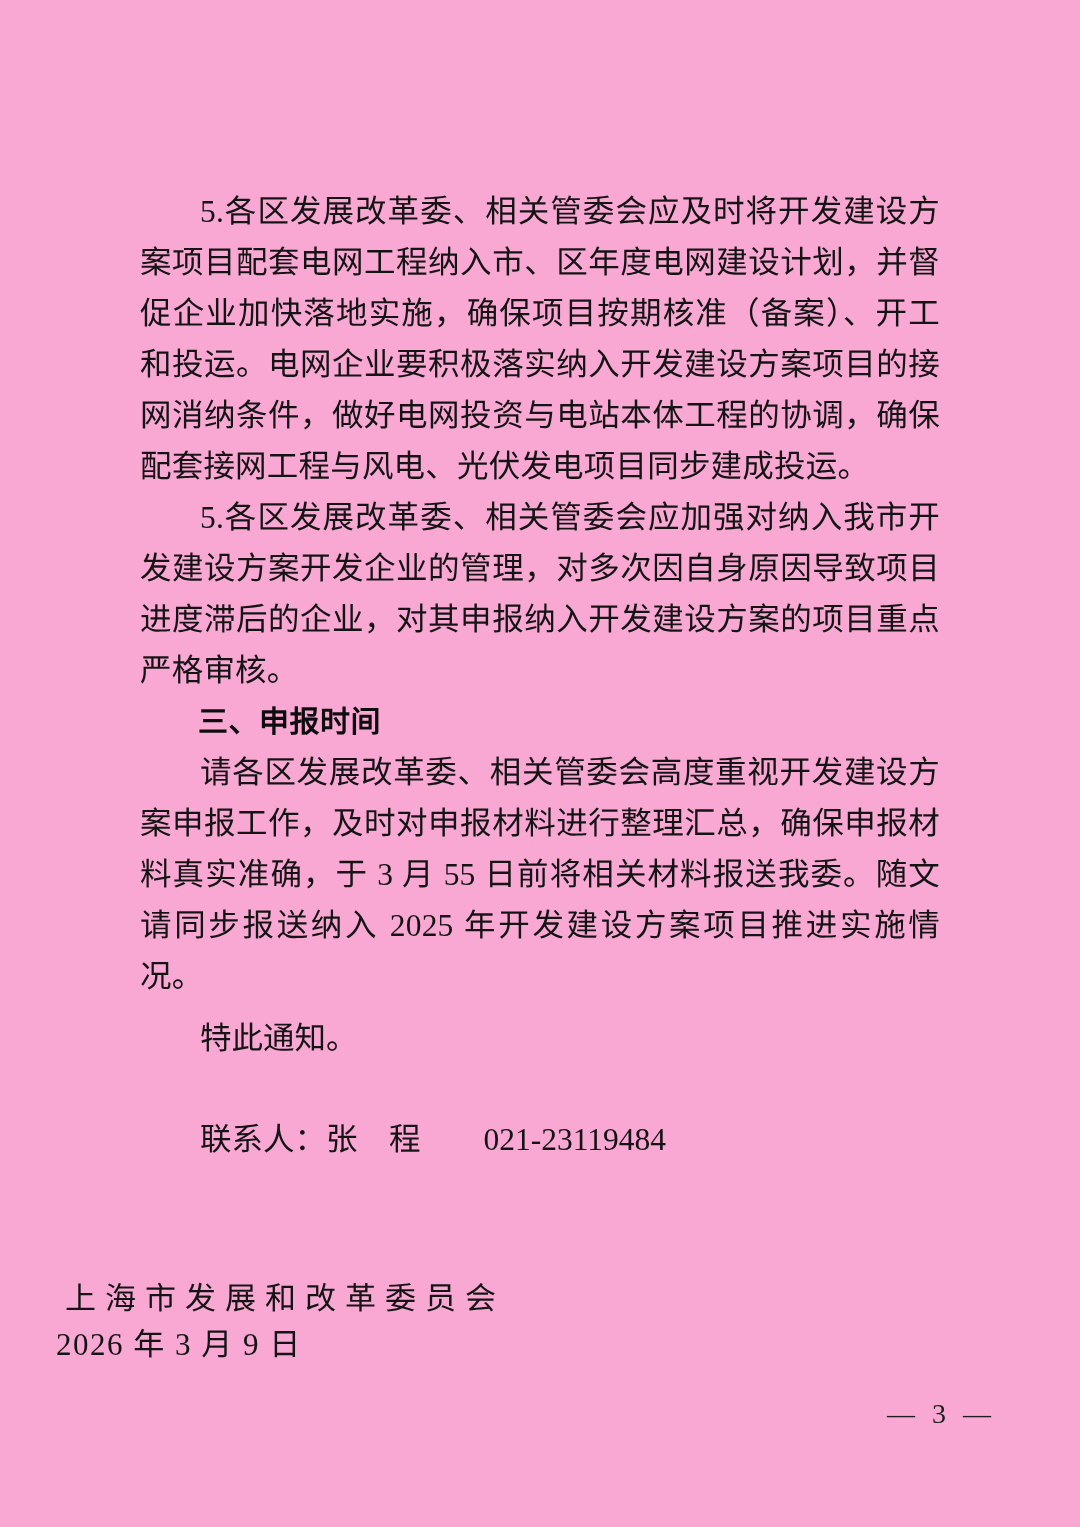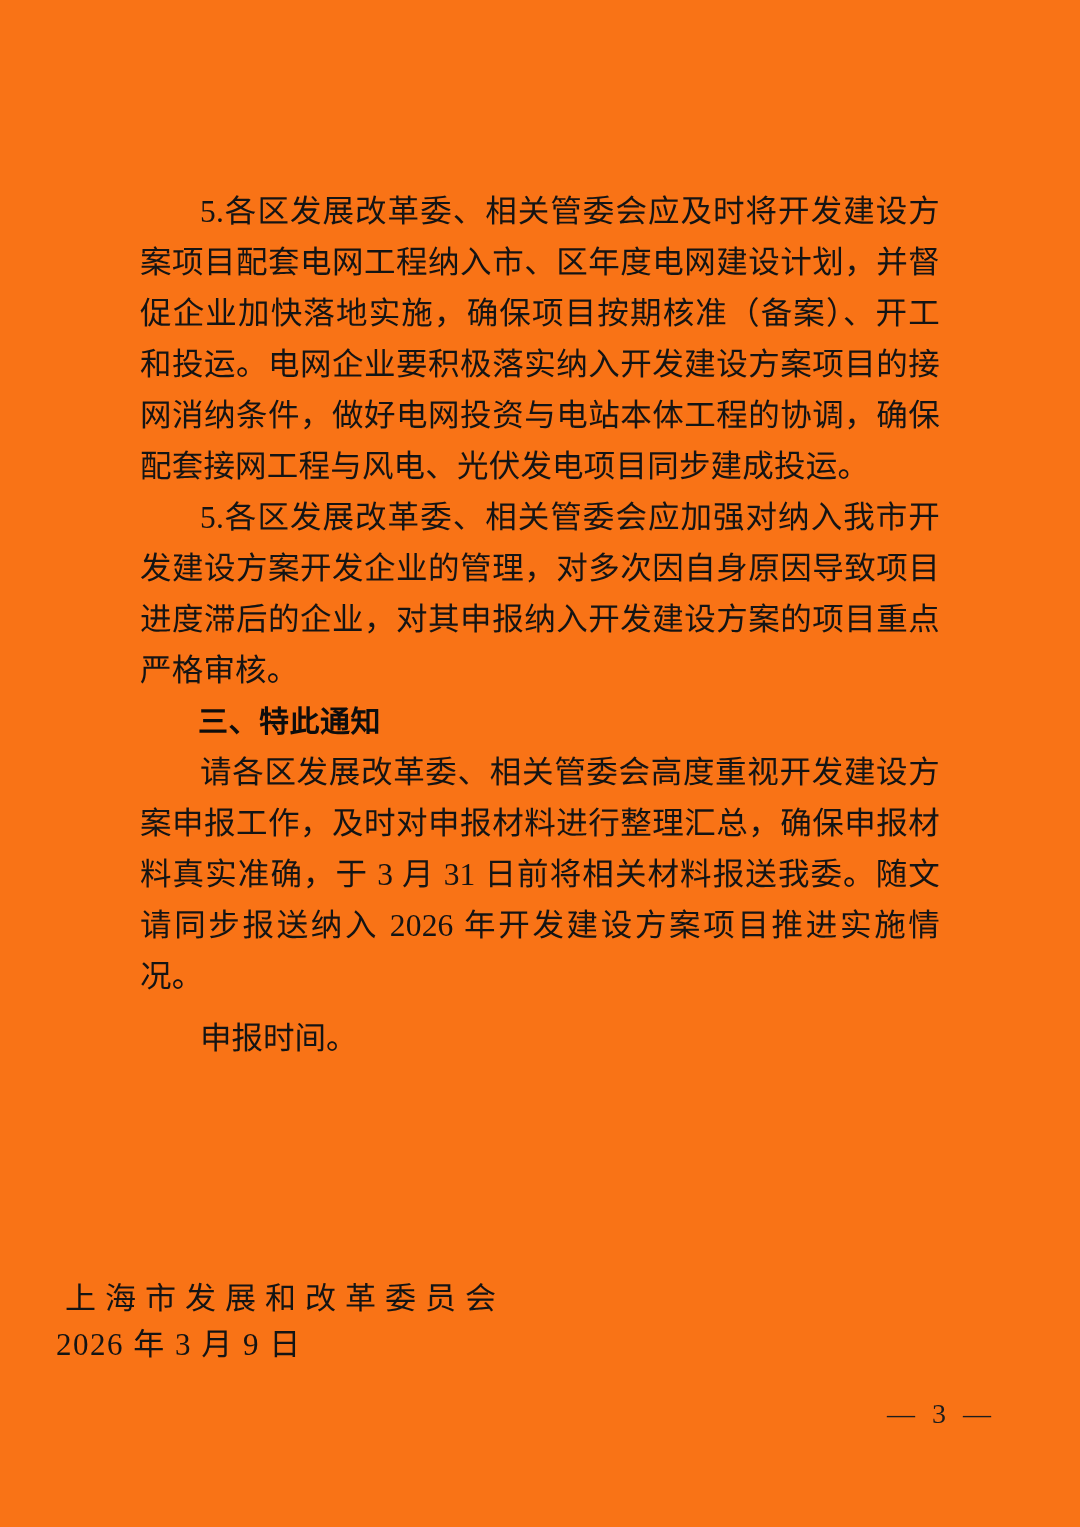--- a/index.html
+++ b/index.html
@@ -14,21 +14,21 @@
     position: relative;
     overflow: hidden;
     font-family: "Liberation Serif", "DejaVu Serif", serif;
     color: #1a1a1a;
     -webkit-font-smoothing: antialiased;
   }
 
   .page {
     position: absolute;
     inset: 0;
-    background: #f97316;
+    background: #f9a8d4;
   }
 
   
   .content {
     position: absolute;
     left: 140px;
     top: 186px;
     width: 800px;
   }
 
@@ -114,33 +114,34 @@
 <body>
 
 <div class="page">
 
   <div class="content">
 
     <p class="para indent">5.各区发展改革委、相关管委会应及时将开发建设方案项目配套电网工程纳入市、区年度电网建设计划，并督促企业加快落地实施，确保项目按期核准（备案）、开工和投运。电网企业要积极落实纳入开发建设方案项目的接网消纳条件，做好电网投资与电站本体工程的协调，确保配套接网工程与风电、光伏发电项目同步建成投运。</p>
 
     <p class="para indent">5.各区发展改革委、相关管委会应加强对纳入我市开发建设方案开发企业的管理，对多次因自身原因导致项目进度滞后的企业，对其申报纳入开发建设方案的项目重点严格审核。</p>
 
-    <h2 class="heading">三、特此通知</h2>
+    <h2 class="heading">三、申报时间</h2>
 
-    <p class="para indent">请各区发展改革委、相关管委会高度重视开发建设方案申报工作，及时对申报材料进行整理汇总，确保申报材料真实准确，于 3 月 31 日前将相关材料报送我委。随文请同步报送纳入 2026 年开发建设方案项目推进实施情况。</p>
+    <p class="para indent">请各区发展改革委、相关管委会高度重视开发建设方案申报工作，及时对申报材料进行整理汇总，确保申报材料真实准确，于 3 月 55 日前将相关材料报送我委。随文请同步报送纳入 2025 年开发建设方案项目推进实施情况。</p>
 
     <div class="spacer-sm"></div>
 
-    <p class="line indent">申报时间。</p>
+    <p class="line indent">特此通知。</p>
 
     <div class="spacer-md"></div>
 
 
     <div class="spacer-md"></div>
 
+    <p class="line indent">联系人：张　程　　021-23119484</p>
 
   </div>
 
   <div class="signature">
     <p class="sig-org">上海市发展和改革委员会</p>
     <p class="sig-date">2026 年 3 月 9 日</p>
   </div>
 
   <div class="page-number">— 3 —</div>
 

